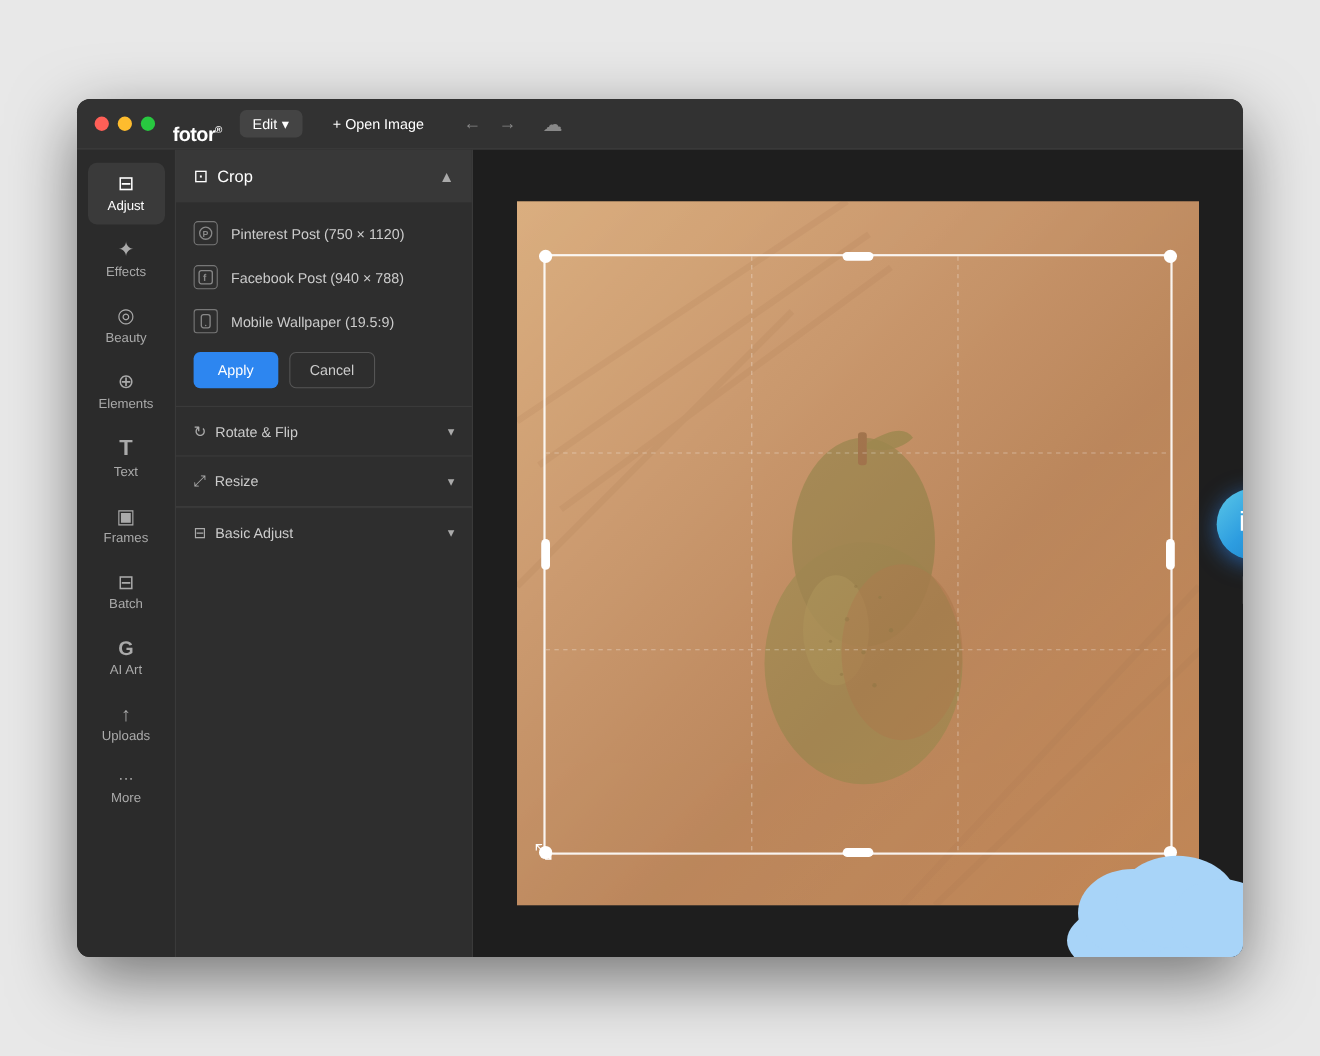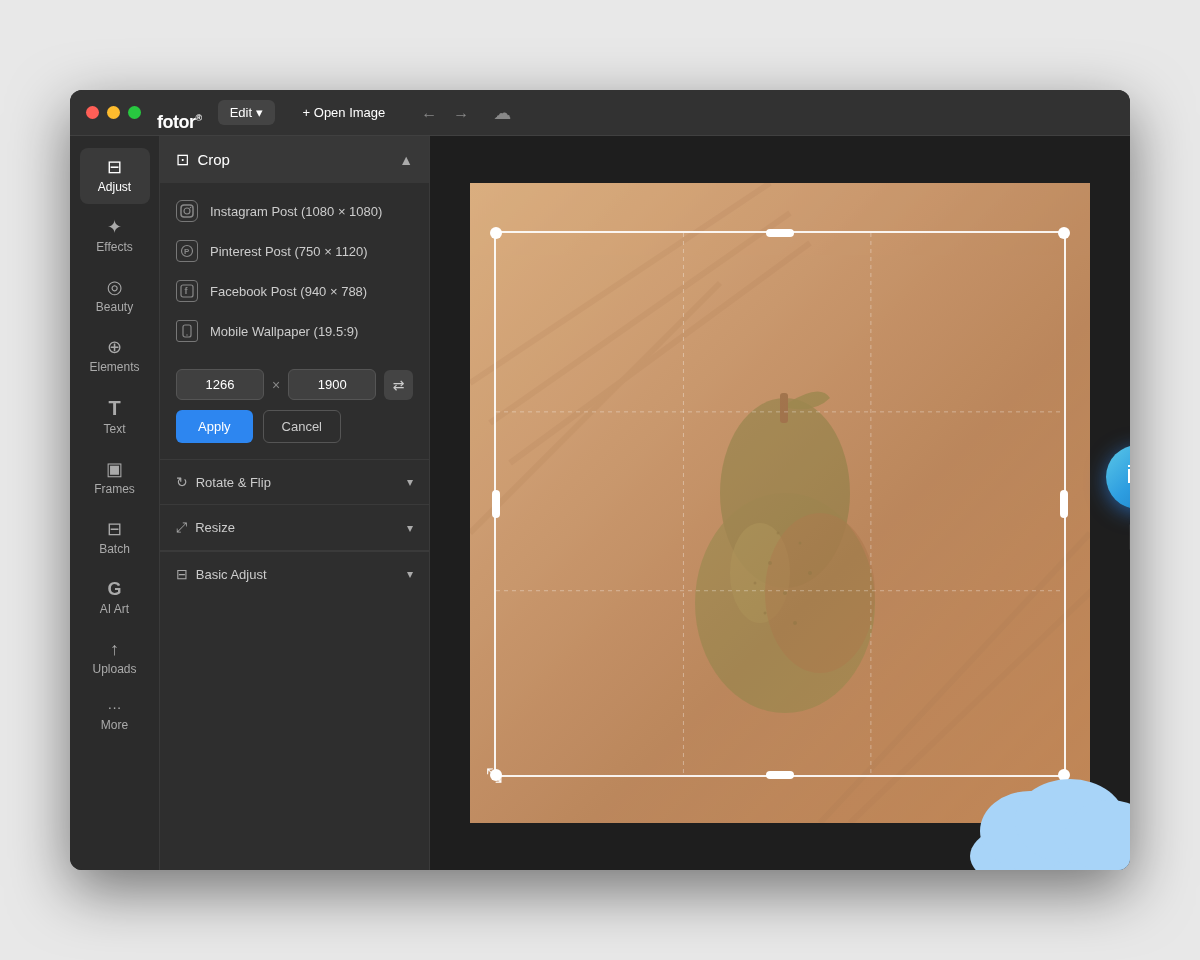--- a/index.html
+++ b/index.html
@@ -506,30 +506,20 @@
       <div class="crop-section">
         <div class="crop-header">
           <div class="crop-header-left">
             <span class="crop-icon">⊡</span>
             <span>Crop</span>
           </div>
           <span class="crop-chevron">▲</span>
         </div>
 
         <div class="crop-presets">
-          <div class="preset-item">
-            <div class="preset-icon" style="border-radius:6px;">
-              <svg width="14" height="14" viewBox="0 0 14 14" fill="none">
-                  <rect x="1" y="1" width="12" height="12" rx="3" stroke="#888" stroke-width="1.5" fill="none"></rect>
-                  <circle cx="7" cy="7" r="3" stroke="#888" stroke-width="1.2" fill="none"></circle>
-                  <circle cx="10.5" cy="3.5" r="0.8" fill="#888"></circle>
-                </svg>
-            </div>
-            <span>Instagram Post (1080 × 1080)</span>
-          </div>
           <div class="preset-item">
             <div class="preset-icon">
               <svg width="14" height="14" viewBox="0 0 14 14" fill="none">
                   <circle cx="7" cy="7" r="5.5" stroke="#888" stroke-width="1.2" fill="none"></circle>
                   <text x="4" y="10" fill="#888" font-size="8" font-weight="bold">P</text>
                 </svg>
             </div>
             <span>Pinterest Post (750 × 1120)</span>
           </div>
           <div class="preset-item">
@@ -545,26 +535,20 @@
             <div class="preset-icon" style="border-radius:3px;">
               <svg width="14" height="14" viewBox="0 0 14 14" fill="none">
                   <rect x="3" y="1" width="8" height="12" rx="2" stroke="#888" stroke-width="1.2" fill="none"></rect>
                   <circle cx="7" cy="11" r="0.7" fill="#888"></circle>
                 </svg>
             </div>
             <span>Mobile Wallpaper (19.5:9)</span>
           </div>
         </div>
 
-        <div class="dimensions-row">
-          <input class="dim-input" type="text" value="1266" style="">
-          <span class="dim-separator">×</span>
-          <input class="dim-input" type="text" value="1900" style="">
-          <button class="swap-btn">⇄</button>
-        </div>
 
 
         <div class="apply-cancel-row">
           <button class="apply-btn">Apply</button>
           <button class="cancel-btn">Cancel</button>
         </div>
       </div>
 
       <div class="section-divider"></div>
 

